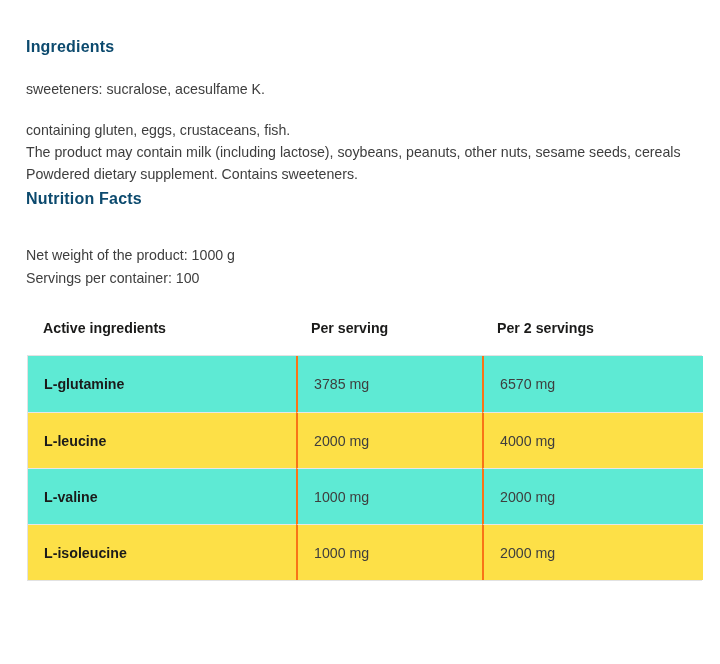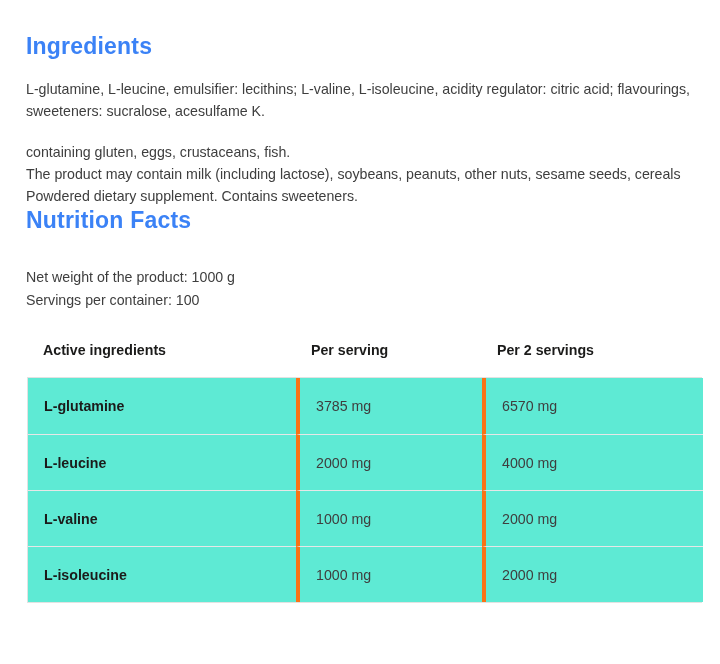--- a/index.html
+++ b/index.html
@@ -13,24 +13,24 @@
   }
   .page {
     box-sizing: border-box;
     width: 720px;
     height: 664px;
     padding-left: 26px;
     background: #ffffff;
   }
   h2.section-heading {
     margin: 0;
-    font-size: 23px;
+    font-size: 16px;
     line-height: 27px;
     font-weight: 700;
-    color: #3b82f6;
+    color: #0c4a6e;
     letter-spacing: 0.2px;
   }
   .heading-ingredients { padding-top: 33px; }
   .heading-nutrition  { margin-top: 16px; }
   .para {
     margin: 0;
     color: #3e3e3e;
     font-size: 14.2px;
   }
   .para .line {
@@ -76,37 +76,36 @@
     box-sizing: border-box;
     height: 56px;
     display: flex;
     align-items: center;
     padding-left: 16px;
     font-size: 14.2px;
     color: #3e3e3e;
     background: #5eead4;
     white-space: nowrap;
   }
-  .td + .td { border-left: 4px solid #f97316; }
+  .td + .td { border-left: 2px solid #f97316; }
   .tr + .tr .td { border-top: 1px solid #e7e7e7; }
-  .tr.alt .td { background: #5eead4; }
+  .tr.alt .td { background: #fde047; }
   .td.ingredient-name {
     font-weight: 700;
     color: #1b1b1a;
   }
 </style>
 </head>
 <body>
 
 <div class="page">
 
   <h2 class="section-heading heading-ingredients">Ingredients</h2>
 
   <p class="para para-1">
-    <span class="line">L-glutamine, L-leucine, emulsifier: lecithins; L-valine, L-isoleucine, acidity regulator: citric acid; flavourings,</span>
     <span class="line">sweeteners: sucralose, acesulfame K.</span>
   </p>
 
   <p class="para para-2">
     <span class="line">containing gluten, eggs, crustaceans, fish.</span>
     <span class="line">The product may contain milk (including lactose), soybeans, peanuts, other nuts, sesame seeds, cereals</span>
   </p>
 
   <p class="para para-3">
     <span class="line">Powdered dietary supplement. Contains sweeteners.</span>

